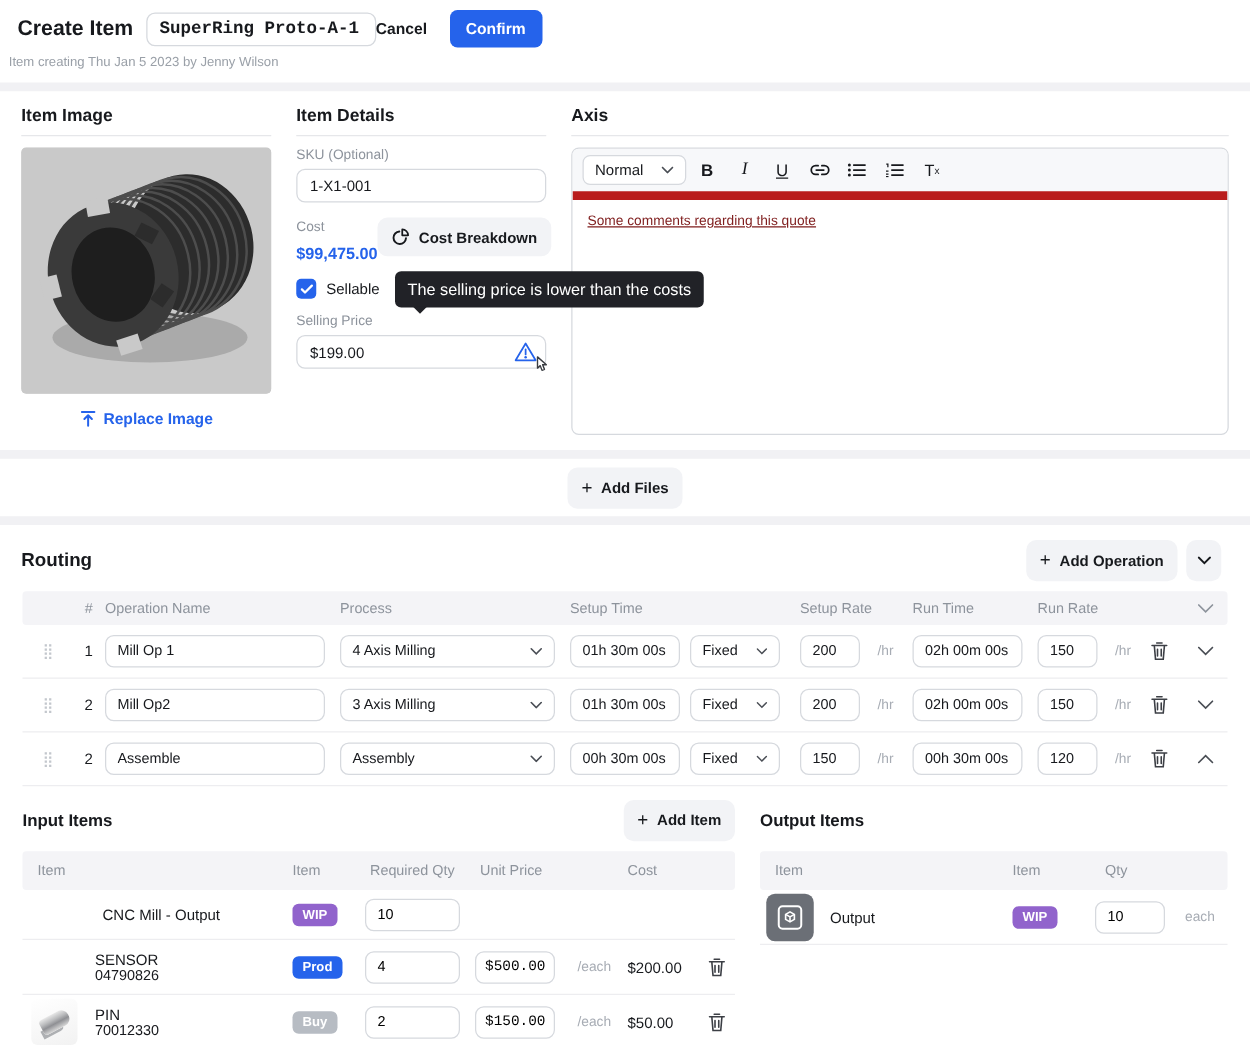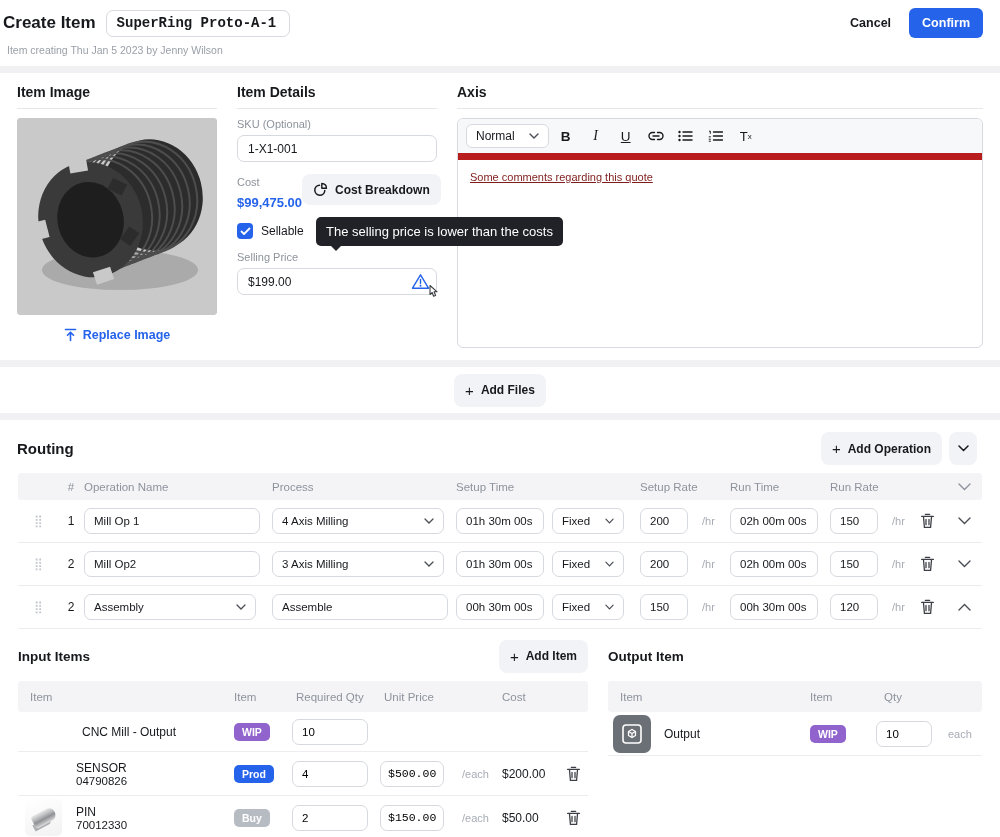--- a/index.html
+++ b/index.html
@@ -4,21 +4,21 @@
 <style>
   * { margin:0; padding:0; box-sizing:border-box; }
   html,body { background:#fff; }
   body {
     width:1000px; height:837px; position:relative; overflow:hidden;
     font-family:"Liberation Sans", sans-serif; color:#17191d; font-size:12px;
   }
   .strip { height:7px; background:#f1f1f4; }
 
   
-  .topbar { display:flex; align-items:center; justify-content:space-between; padding:8px 17px 0 3px; }
+  .topbar { display:flex; align-items:center; justify-content:flex-start; padding:8px 17px 0 3px;margin-left:11px; }
   .topbar-left { display:flex; align-items:center; gap:10px; }
   .page-title { font-size:17px; font-weight:bold; }
   .name-input {
     width:184px; height:27px; border:1px solid #d6d9de; border-radius:7px;
     font-family:Liberation Mono, monospace; font-size:14px; font-weight:bold; padding:0 10px; color:#17191d;
   }
   .topbar-right { display:flex; align-items:center; gap:18px; }
   .btn-text { background:none; border:none; font-family:inherit; font-size:12.5px; font-weight:bold; color:#17191d; cursor:pointer; }
   .btn-primary {
     background:#2563eb; color:#fff; border:none; border-radius:6px;
@@ -380,29 +380,29 @@
     <span class="icon-btn">
       <svg width="13" height="8" viewBox="0 0 13 8">
           <path d="M1 1l5.5 5.5L12 1" stroke="#4a4e55" stroke-width="1.4" fill="none" stroke-linecap="round"></path>
         </svg>
     </span>
   </div>
 
   <div class="rt-grid rt-row">
     <span class="drag">⣿</span>
     <span class="cell-c">2</span>
+    <span><input class="rt-input w-name" value="Assemble" style=""></span>
     <span>
         <span class="fake-select w-proc">
           <span>Assembly</span>
           <svg width="10" height="6" viewBox="0 0 10 6">
             <path d="M1 1l4 4 4-4" stroke="#4a4e55" stroke-width="1.3" fill="none" stroke-linecap="round"></path>
           </svg>
         </span>
       </span>
-    <span><input class="rt-input w-name" value="Assemble" style=""></span>
     <span><input class="rt-input w-time" value="00h 30m 00s" style=""></span>
     <span>
         <span class="fake-select w-fixed">
           <span>Fixed</span>
           <svg width="9" height="6" viewBox="0 0 10 6">
             <path d="M1 1l4 4 4-4" stroke="#4a4e55" stroke-width="1.3" fill="none" stroke-linecap="round"></path>
           </svg>
         </span>
       </span>
     <span><input class="rt-input w-rate" value="150" style=""></span>
@@ -491,21 +491,21 @@
       <span class="icon-btn">
         <svg width="15" height="16" viewBox="0 0 14 15">
             <path d="M1.5 3.2h11M5 1.3h4M3.2 3.2l.9 10.3h5.8l.9-10.3M5.6 6v5M8.4 6v5" stroke="#3c3f45" stroke-width="1.2" fill="none" stroke-linecap="round"></path>
           </svg>
       </span>
     </div>
   </div>
 
   <div class="bt-right">
     <div class="bt-head">
-      <span class="bt-title">Output Item</span>
+      <span class="bt-title">Output Items</span>
     </div>
     <div class="out-grid t-header">
       <span class="pl">Item</span>
       <span></span>
       <span>Item</span>
       <span style="margin-left:8px;">Qty</span>
       <span></span>
     </div>
     <div class="out-grid t-row h40" style="height:44px;">
       <span>

